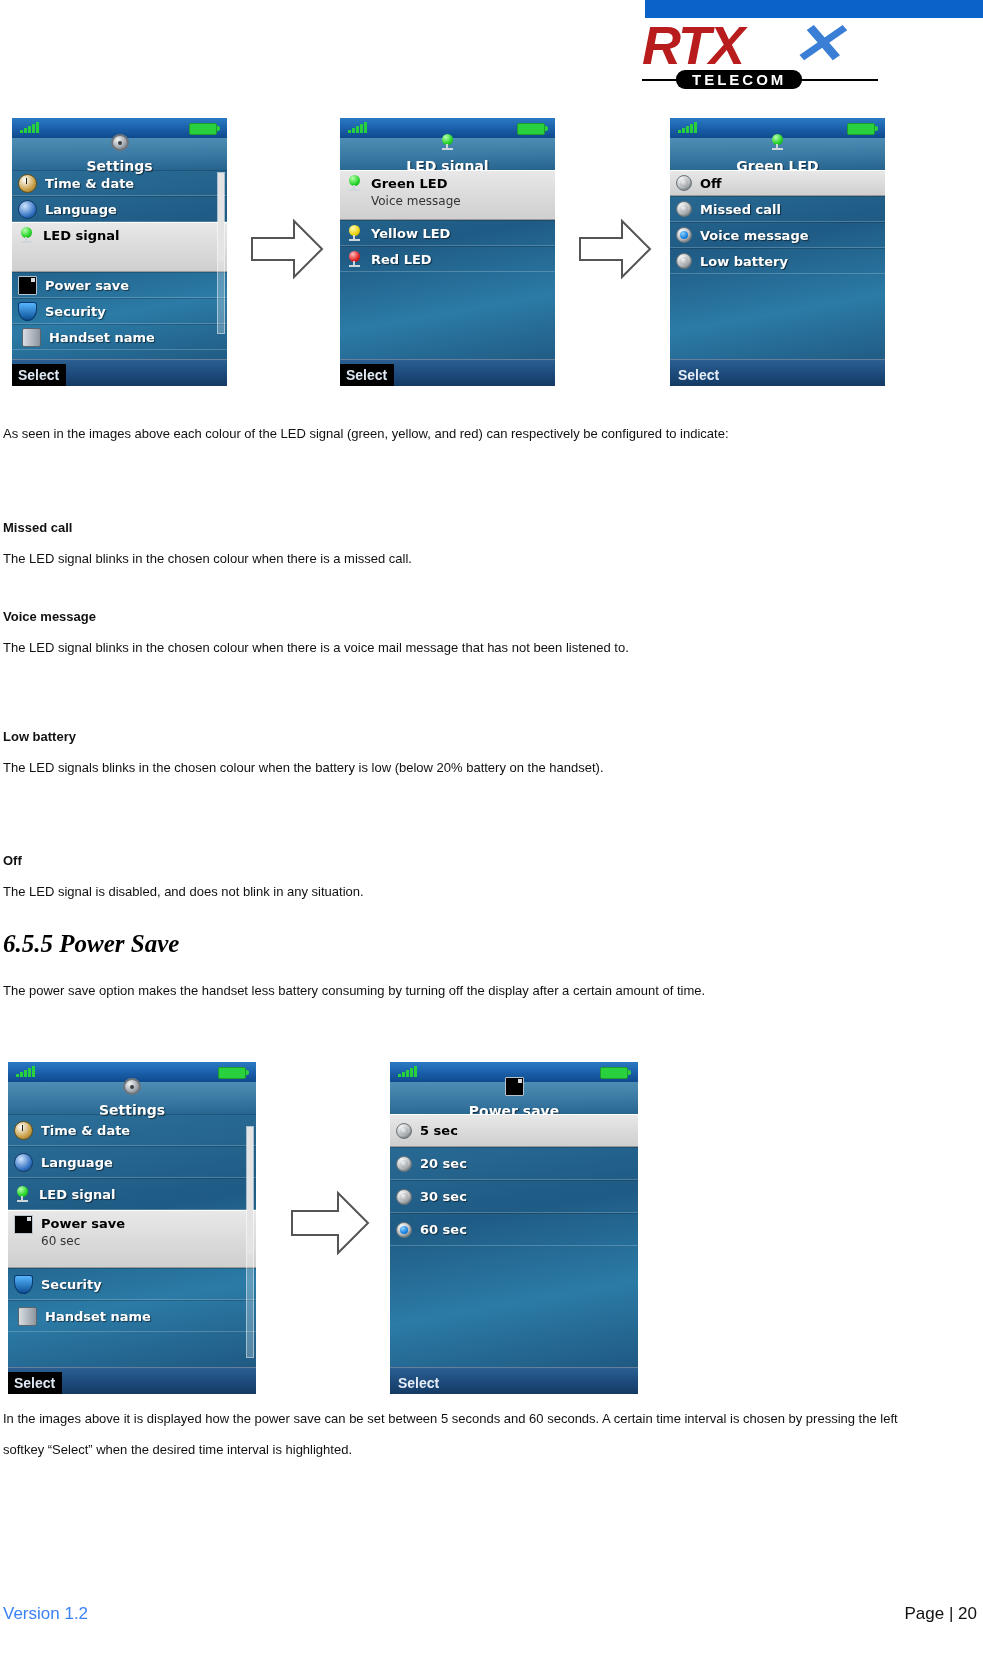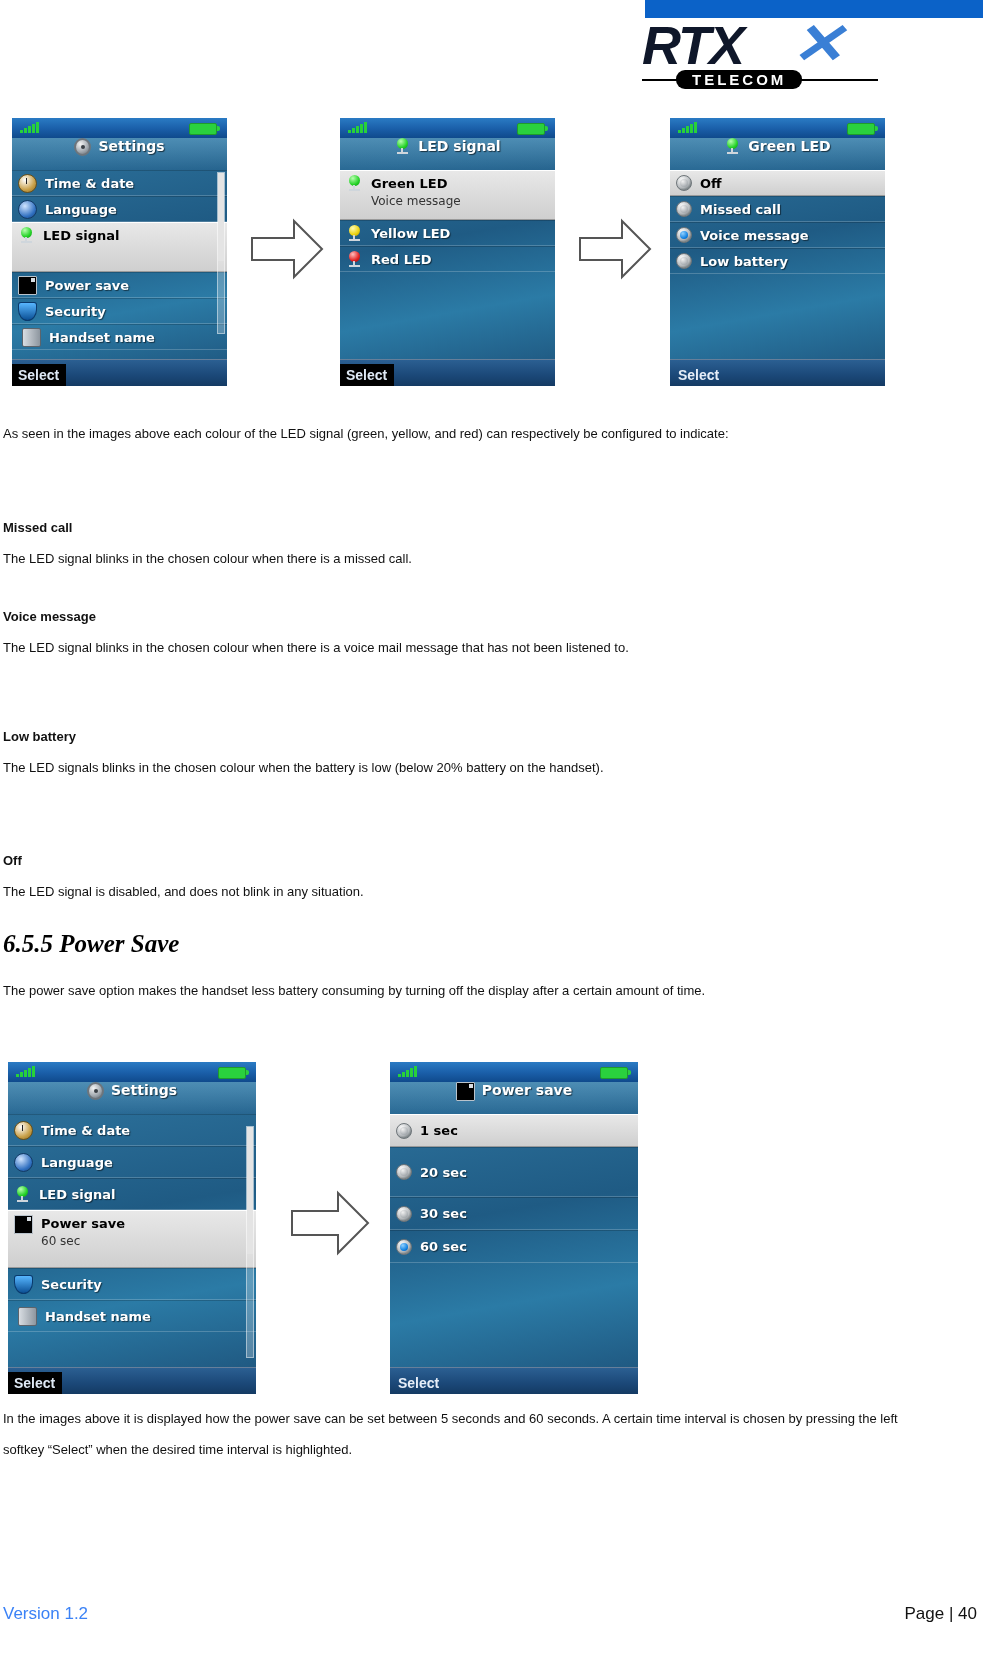--- a/index.html
+++ b/index.html
@@ -17,21 +17,21 @@
     position:absolute;left:645px;top:0;width:338px;height:18px;
     background:#0b62c8;
   }
   .logo-wrap{
     position:absolute;left:636px;top:22px;width:250px;height:62px;
   }
   .logo-rtx{
     font-family:"Liberation Sans", sans-serif;
     font-weight:bold;font-style:italic;
     font-size:54px;line-height:54px;
-    color:#0f172a;
+    color:#b91c1c;
     letter-spacing:-2px;
     position:absolute;left:6px;top:-4px;
     white-space:nowrap;
   }
   .logo-x2{
     position:absolute;left:158px;top:-6px;
     font-size:56px;line-height:56px;font-weight:bold;font-style:italic;
     color:#3a7fd5;
     transform:scaleX(1.15);
   }
@@ -71,25 +71,26 @@
   .batt{
     position:absolute;right:10px;top:5px;width:26px;height:10px;
     background:#2ad13e;border:1px solid #1f9b2c;border-radius:2px;
   }
   .batt:after{
     content:"";position:absolute;right:-4px;top:2px;width:3px;height:5px;
     background:#2ad13e;border-radius:0 2px 2px 0;
   }
 
   .ph-title{
-    height:32px;display:flex;justify-content:center;
+    height:32px;display:flex;align-items:center;justify-content:center;
     gap:7px;
     color:#fff;font-weight:bold;font-size:14px;
     text-shadow:1px 1px 1px rgba(0,0,0,.6);
     background:linear-gradient(180deg,rgba(120,180,215,.45),rgba(40,95,140,.25));
+    flex-direction:column;
   }
 
   .ph-list{position:relative;}
   .row{
     display:flex;align-items:center;gap:8px;
     height:26px;padding-left:6px;
     color:#ffffff;font-size:13px;font-weight:bold;
     text-shadow:1px 1px 1px rgba(0,0,0,.55);
     border-bottom:1px solid rgba(255,255,255,.20);
     border-top:1px solid rgba(0,0,0,.18);
@@ -441,35 +442,35 @@
       </span>
     <span class="batt"></span>
   </div>
   <div class="ph-title">
     <span class="ic ic-screen"></span>
     <span>Power save</span>
   </div>
   <div class="ph-list">
     <div class="row opt sel" style="height:33px;">
       <span class="radio"></span>
-      <span>1 sec</span>
-    </div>
-    <div class="row opt" style="height:50px;">
+      <span>5 sec</span>
+    </div>
+    <div class="row opt" style="height:33px;">
       <span class="radio"></span>
       <span>20 sec</span>
     </div>
     <div class="row opt" style="height:33px;">
       <span class="radio"></span>
       <span>30 sec</span>
     </div>
     <div class="row opt" style="height:33px;">
       <span class="radio on"></span>
       <span>60 sec</span>
     </div>
   </div>
   <div class="ph-soft"></div>
   <div class="softkey plain">Select</div>
 </div>
 
 <div class="para" style="top:1403px;">In the images above it is displayed how the power save can be set between 5 seconds and 60 seconds. A certain time interval is chosen by pressing the left softkey “Select” when the desired time interval is highlighted.</div>
 
 <div class="footer-l">Version 1.2</div>
-<div class="footer-r">Page | 40</div>
+<div class="footer-r">Page | 20</div>
 
 </body></html>

